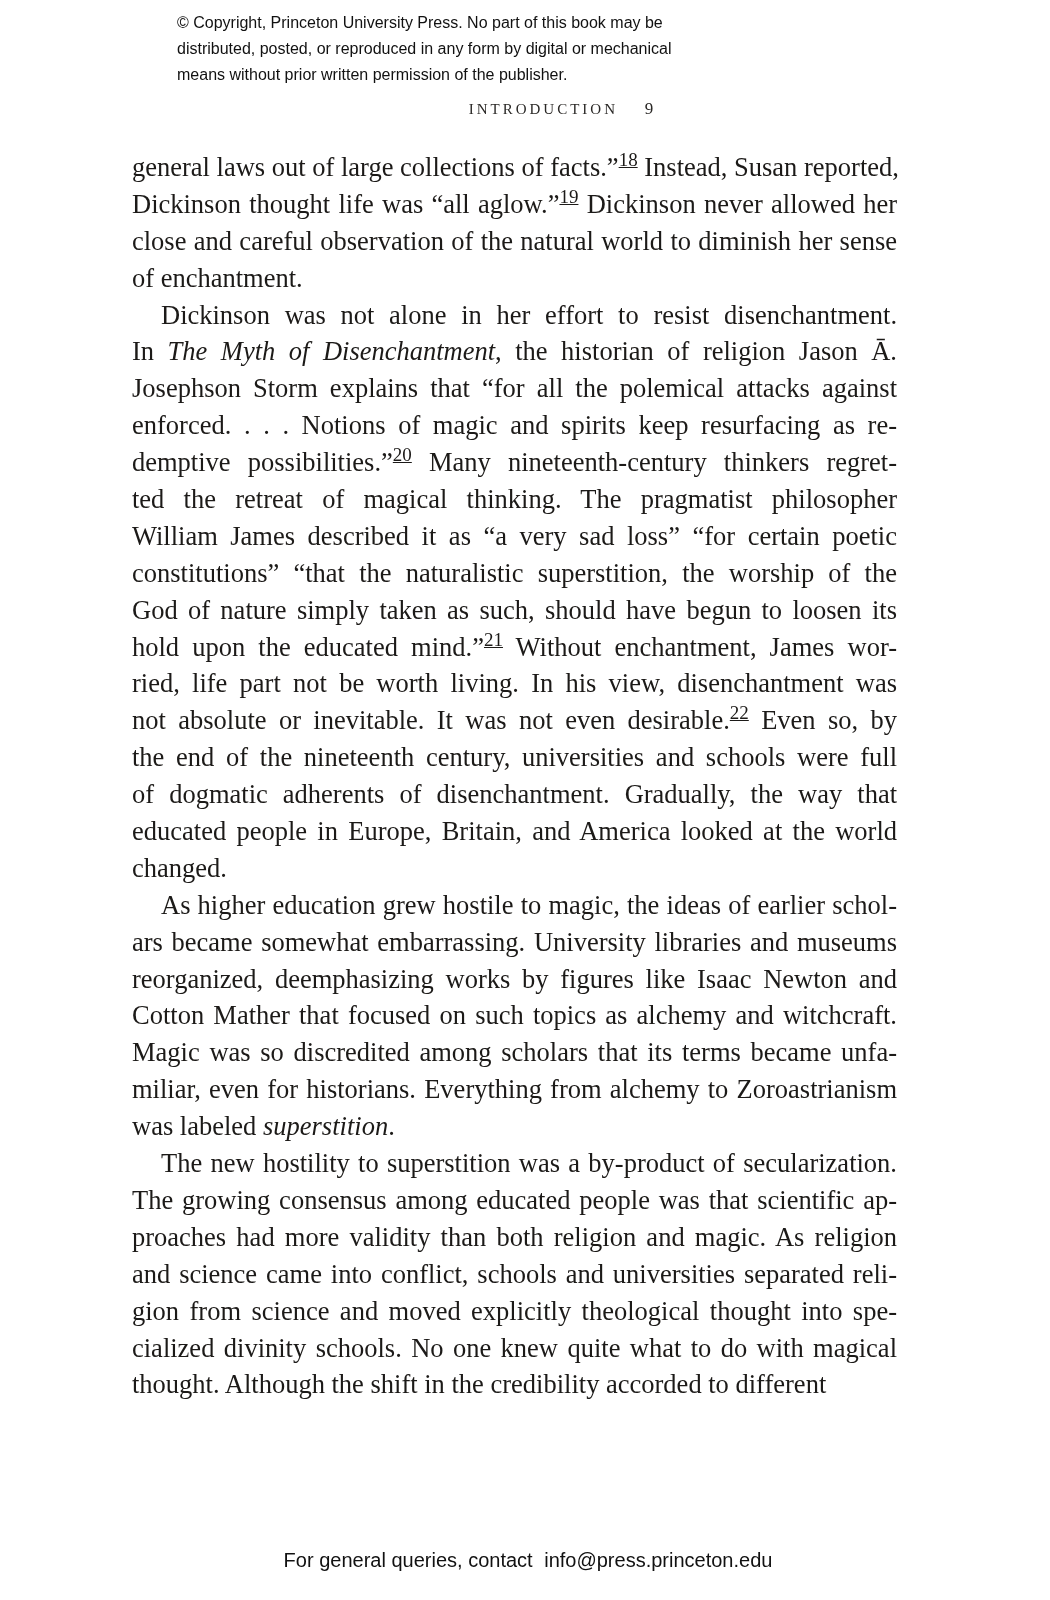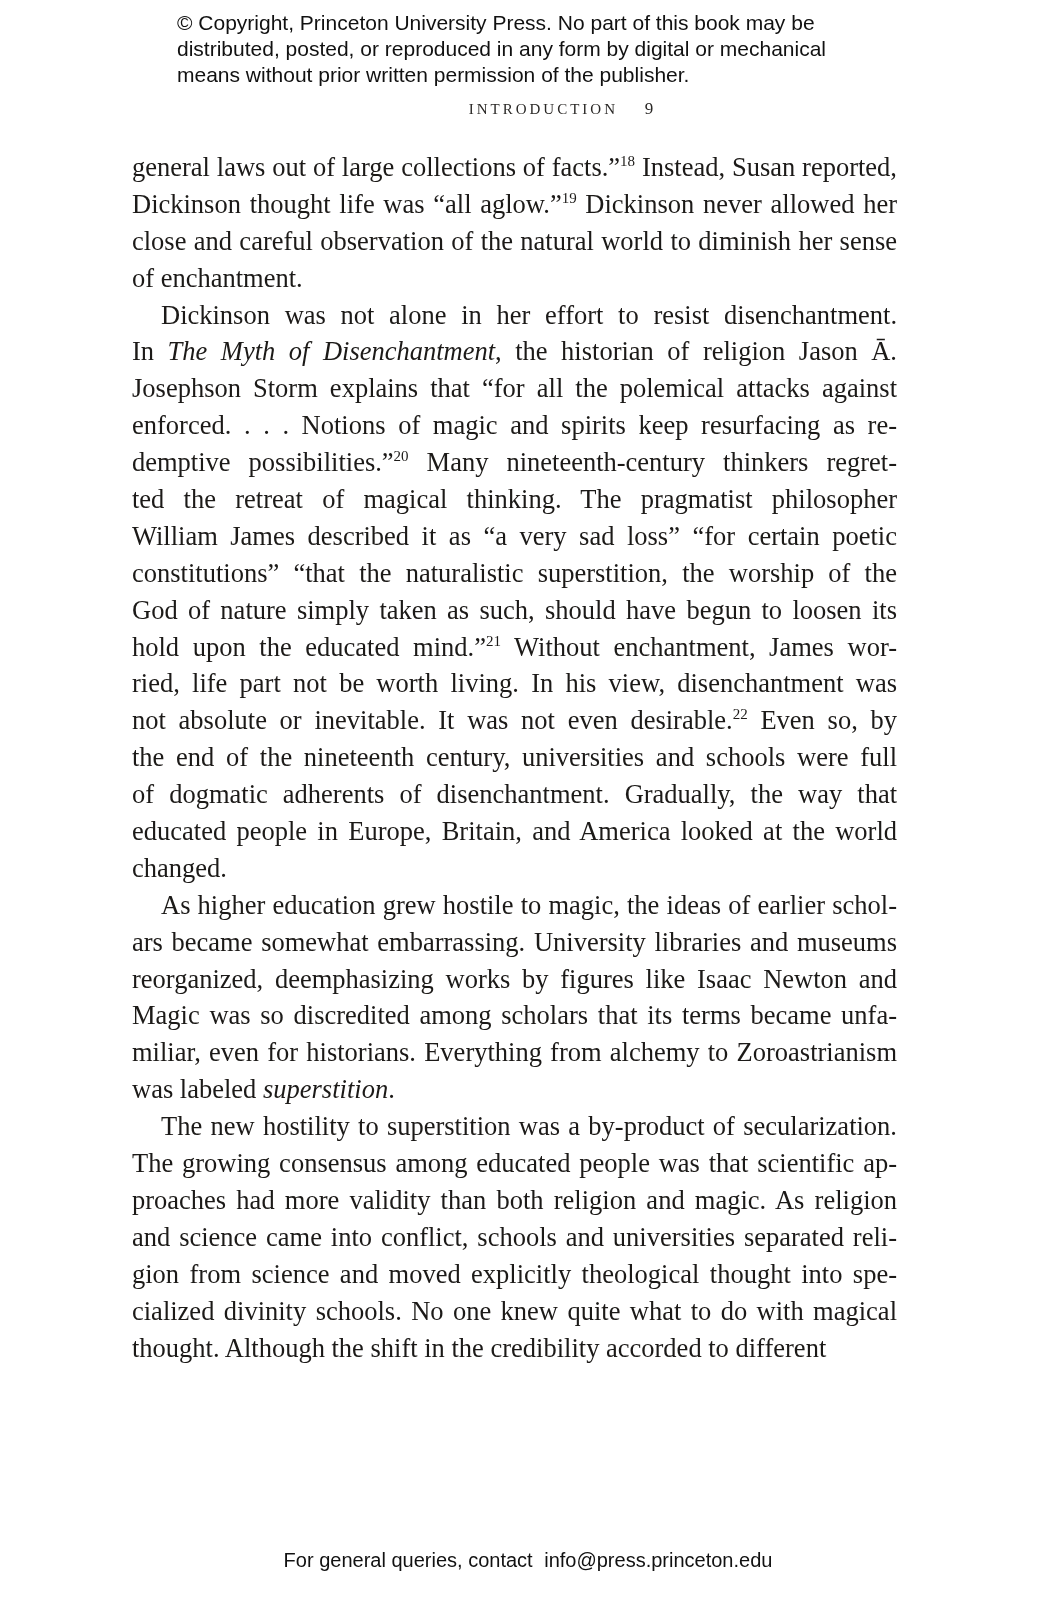--- a/index.html
+++ b/index.html
@@ -13,21 +13,21 @@
       position: relative;
       overflow: hidden;
       color: #1c1a18;
     }
     .copyright {
       position: absolute;
       left: 177px;
       top: 10px;
       width: 720px;
       font-family: "Liberation Sans", sans-serif;
-      font-size: 21px;
+      font-size: 16px;
       line-height: 26px;
       color: #111111;
     }
     .copyright .cline {
       display: block;
       white-space: nowrap;
     }
     .running-head {
       position: absolute;
       left: 0;
@@ -66,23 +66,24 @@
       overflow: visible;
     }
     .line.last {
       text-align: left;
       text-align-last: left;
     }
     .line.indent {
       padding-left: 29px;
     }
     .line sup {
-      font-size: 15px;
+      font-size: 19px;
       line-height: 0;
       vertical-align: 10px;
+      text-decoration: underline;
     }
     .line i {
     }
     .footer {
       position: absolute;
       left: 0;
       top: 1549px;
       width: 1050px;
       text-align: center;
       font-family: "Liberation Sans", sans-serif;
@@ -129,20 +130,21 @@
       <span class="line"><span>not absolute or inevitable. It was not even desirable.</span><sup>22</sup><span> Even so, by</span></span>
       <span class="line"><span>the end of the nineteenth century, universities and schools were full</span></span>
       <span class="line"><span>of dogmatic adherents of disenchantment. Gradually, the way that</span></span>
       <span class="line"><span>educated people in Europe, Britain, and America looked at the world</span></span>
       <span class="line last"><span>changed.</span></span>
     </div>
     <div>
       <span class="line indent"><span>As higher education grew hostile to magic, the ideas of earlier schol-</span></span>
       <span class="line"><span>ars became somewhat embarrassing. University libraries and museums</span></span>
       <span class="line"><span>reorganized, deemphasizing works by figures like Isaac Newton and</span></span>
+      <span class="line"><span>Cotton Mather that focused on such topics as alchemy and witchcraft.</span></span>
       <span class="line"><span>Magic was so discredited among scholars that its terms became unfa-</span></span>
       <span class="line"><span>miliar, even for historians. Everything from alchemy to Zoroastrianism</span></span>
       <span class="line last"><span>was labeled </span><i>superstition</i><span>.</span></span>
     </div>
     <div>
       <span class="line indent"><span>The new hostility to superstition was a by-product of secularization.</span></span>
       <span class="line"><span>The growing consensus among educated people was that scientific ap-</span></span>
       <span class="line"><span>proaches had more validity than both religion and magic. As religion</span></span>
       <span class="line"><span>and science came into conflict, schools and universities separated reli-</span></span>
       <span class="line"><span>gion from science and moved explicitly theological thought into spe-</span></span>

